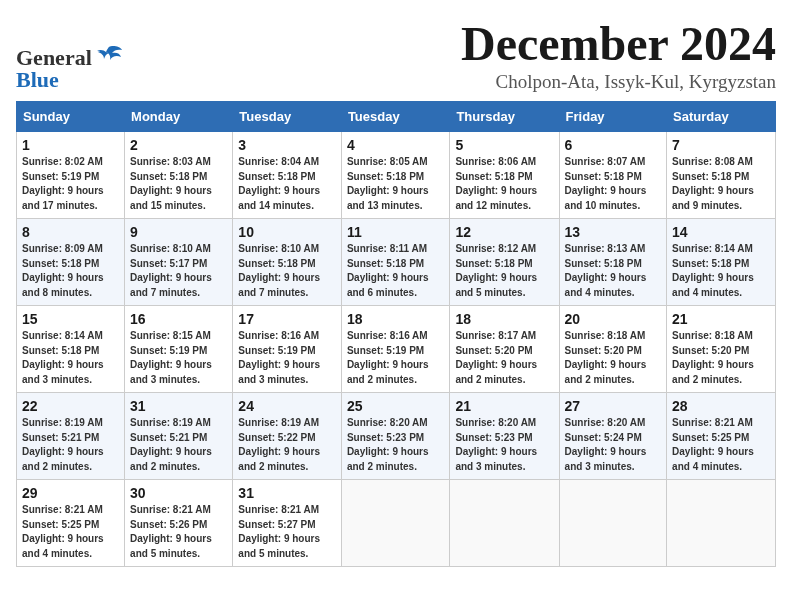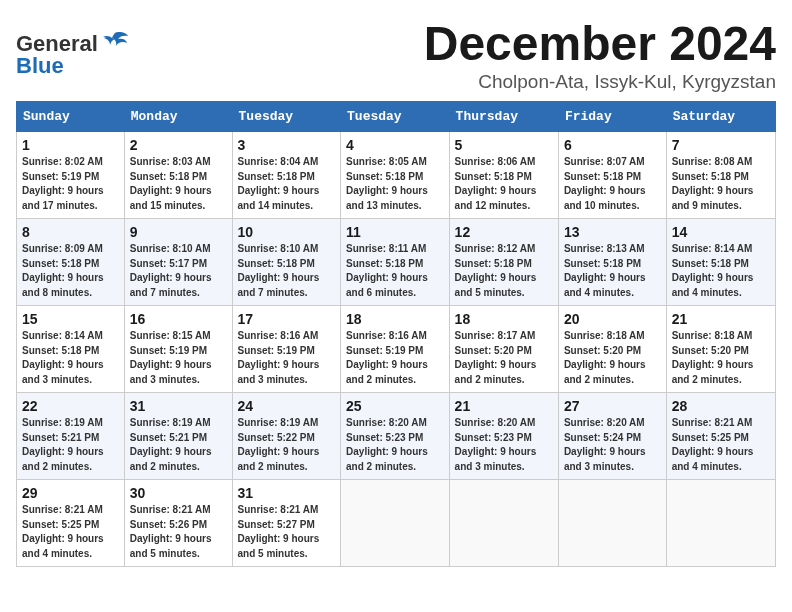--- a/index.html
+++ b/index.html
@@ -6,22 +6,23 @@
     body {
       font-family: Arial, sans-serif;
       background: #fff;
       width: 792px;
       min-height: 612px;
       padding: 16px;
     }
     .header {
       display: flex;
       justify-content: space-between;
-      align-items: center;
+      align-items: flex-end;
       margin-bottom: 8px;
+      font-family: Liberation Serif, serif;
     }
     .logo {
       display: flex;
       flex-direction: column;
       align-items: flex-start;
     }
     .title-block {
       text-align: right;
     }
     .month-title {
@@ -38,21 +39,20 @@
       border-collapse: collapse;
     }
     thead tr th {
       background-color: #2e6db4;
       color: #fff;
       font-size: 13px;
       font-weight: bold;
       padding: 7px 6px;
       text-align: left;
       border: 1px solid #2e6db4;
-      font-family: Liberation Mono, monospace;
     }
     tbody tr td {
       vertical-align: top;
       border: 1px solid #ccc;
       padding: 5px 5px;
       font-size: 10.5px;
       color: #222;
       width: 113px;
       min-height: 80px;
     }

